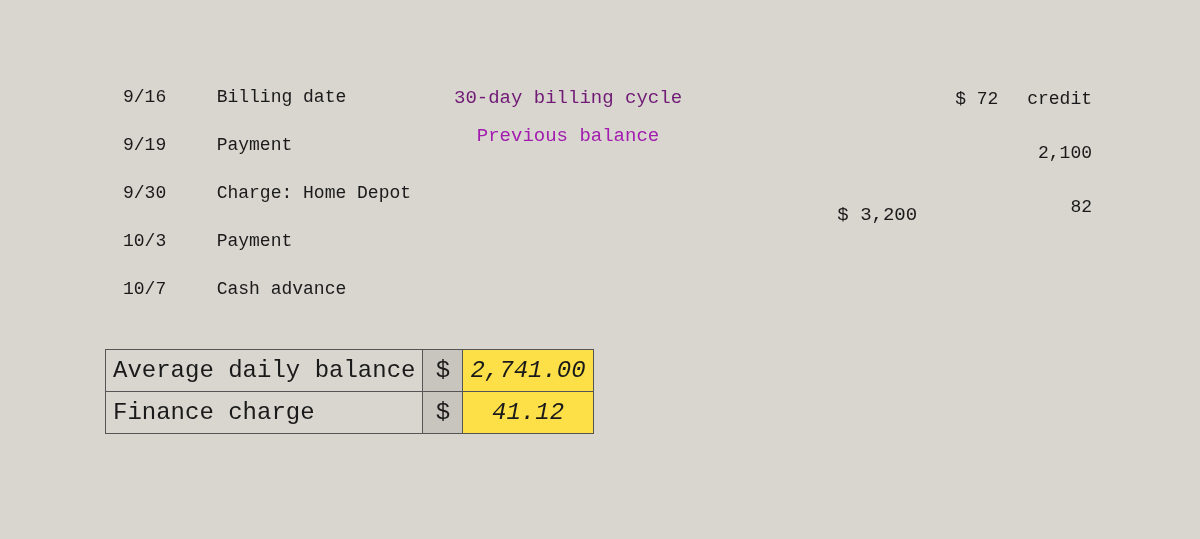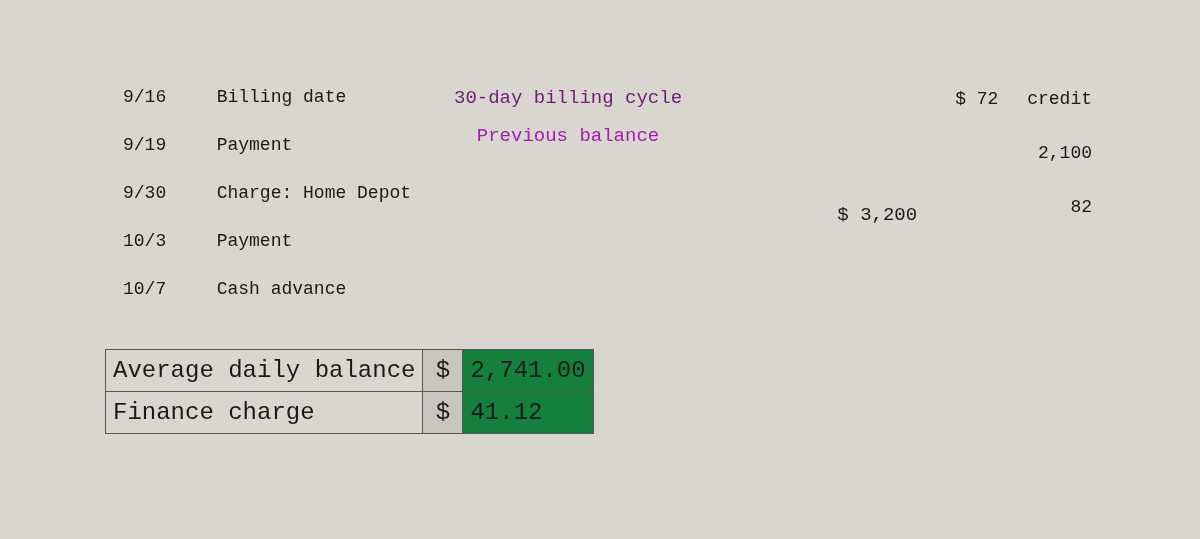--- a/index.html
+++ b/index.html
@@ -129,23 +129,24 @@
     .dollar-cell {
       width: 40px;
       text-align: center;
       background-color: #c8c4be;
       border-left: 1.5px solid #555;
       border-right: 1.5px solid #555;
     }
 
     .value-cell {
       min-width: 110px;
-      text-align: left;
-      background-color: #15803d;
+      text-align: center;
+      background-color: #fde047;
       padding-right: 16px;
+      font-style: italic;
     }
   </style>
 </head>
 <body>
 
 <div class="main-container">
 
   <div class="header-section">
 
     <div class="left-dates-column">

